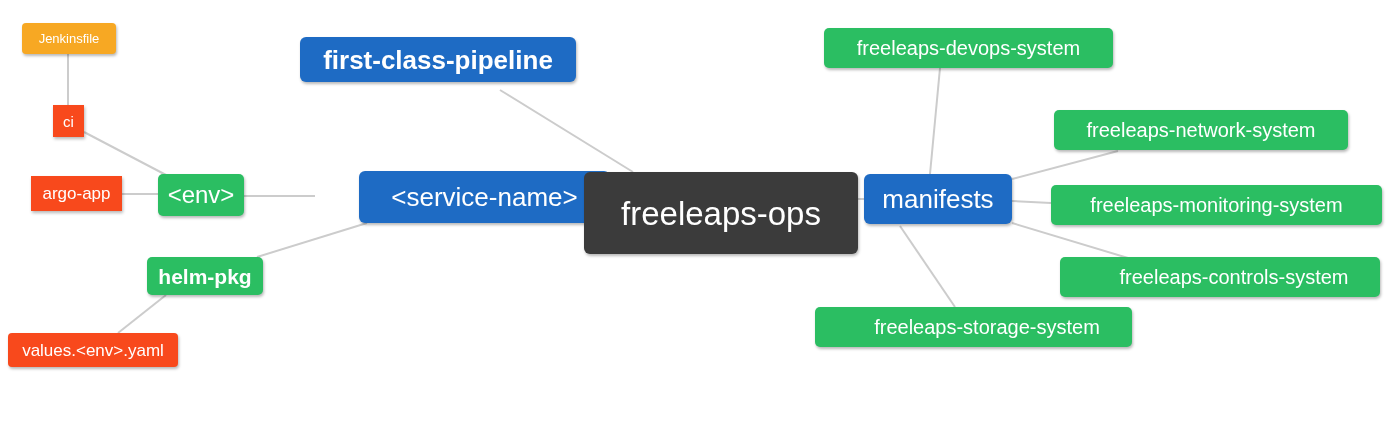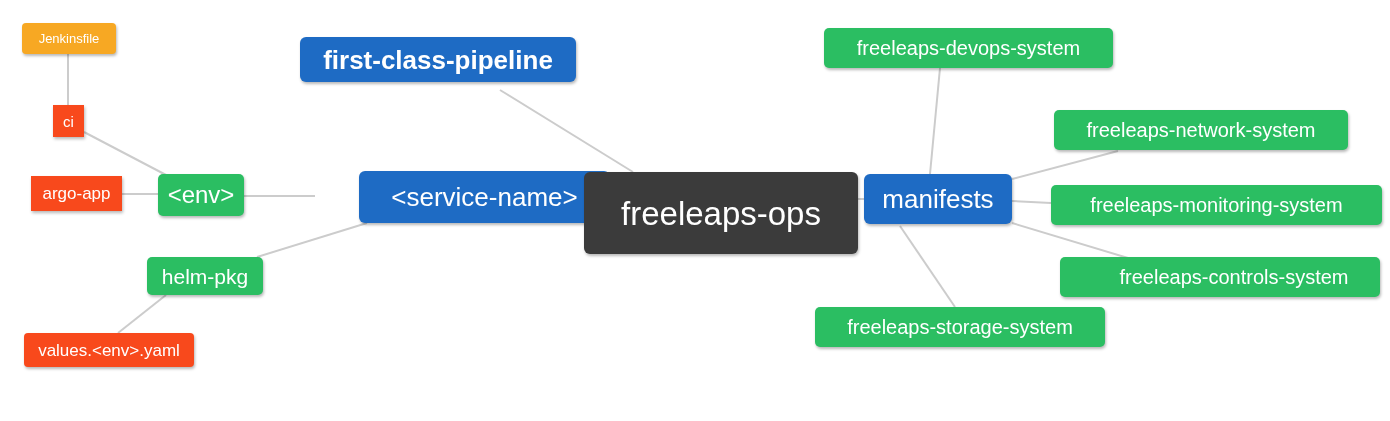--- a/index.html
+++ b/index.html
@@ -21,33 +21,33 @@
     position:absolute;display:flex;align-items:center;justify-content:center;
     color:#ffffff;white-space:nowrap;cursor:pointer;
     box-shadow:1px 2px 3px rgba(0,0,0,0.28);
     border-radius:5px;line-height:1;user-select:none;
   }
   
   .n-jenkinsfile{left:22px; top:23px; width:94px; height:31px; background:var(--orange);font-size:13px;border-radius:4px;text-align:right;}
   .n-ci        {left:53px; top:105px;width:31px; height:32px; background:var(--red);   font-size:15px;border-radius:0;}
   .n-argo      {left:31px; top:176px;width:91px; height:35px; background:var(--red);   font-size:17px;border-radius:0;}
   .n-env       {left:158px;top:174px;width:86px; height:42px; background:var(--green); font-size:24px;}
-  .n-helm      {left:147px;top:257px;width:116px;height:38px; background:var(--green); font-size:21px;}
-  .n-values    {left:8px;  top:333px;width:170px;height:34px; background:var(--red);   font-size:17px;border-radius:4px;margin-left:16px;}
+  .n-helm      {left:147px;top:257px;width:116px;height:38px; background:var(--green); font-size:21px;font-weight:bold;}
+  .n-values    {left:8px;  top:333px;width:170px;height:34px; background:var(--red);   font-size:17px;border-radius:4px;}
   .n-fcp       {left:300px;top:37px; width:276px;height:45px; background:var(--blue);  font-size:26px;border-radius:6px;font-weight:bold;}
   .n-svc       {left:315px;top:171px;width:251px;height:52px; background:var(--blue);  font-size:26px;border-radius:6px;margin-left:44px;}
   
   .n-root      {left:584px;top:172px;width:274px;height:82px; background:var(--dark);  font-size:33px;border-radius:6px;}
   
   .n-manifests {left:864px;top:174px;width:148px;height:50px; background:var(--blue);  font-size:26px;border-radius:6px;}
   .n-devops    {left:824px; top:28px; width:289px;height:40px;background:var(--green); font-size:20px;}
   .n-network   {left:1054px;top:110px;width:294px;height:40px;background:var(--green); font-size:20px;}
   .n-monitoring{left:1051px;top:185px;width:331px;height:40px;background:var(--green); font-size:20px;}
   .n-controls  {left:1060px;top:257px;width:292px;height:40px;background:var(--green); font-size:20px;padding-left:28px;}
-  .n-storage   {left:815px; top:307px;width:290px;height:40px;background:var(--green); font-size:20px;}
+  .n-storage   {left:815px; top:307px;width:290px;height:40px;background:var(--green); font-size:20px;padding-left:27px;}
 </style>
 </head>
 <body>
 
 <div>
 
   <svg class="edges" width="1390" height="421" viewBox="0 0 1390 421" xmlns="http://www.w3.org/2000/svg">
     <line x1="68" y1="54" x2="68" y2="105"></line>
     <line x1="84" y1="132" x2="168" y2="176"></line>
     <line x1="122" y1="194" x2="158" y2="194"></line>

